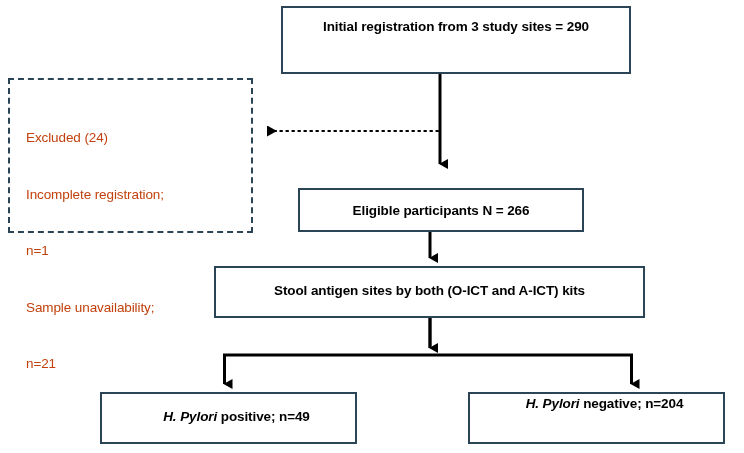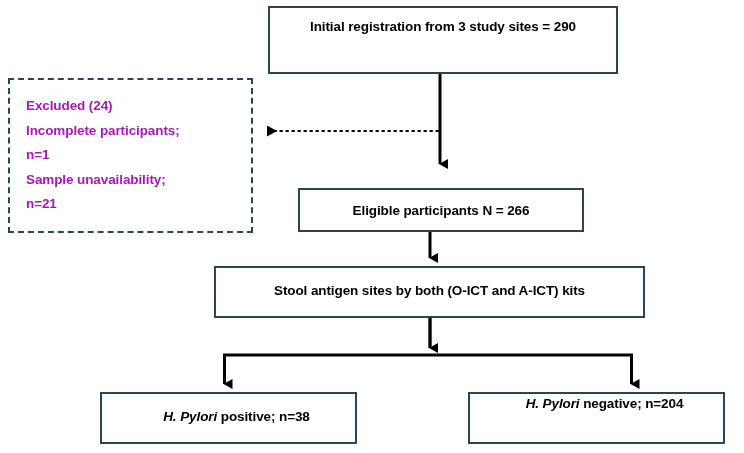--- a/index.html
+++ b/index.html
@@ -43,30 +43,31 @@
 
   .node-dashed {
     position: absolute;
     box-sizing: border-box;
     background: #ffffff;
     border: 2px dashed #2b4456;
     padding: 14px 0 0 16px;
   }
   .node-dashed .node-text {
     font-size: 13.5px;
-    font-weight: bold;
-    color: #a21caf;
+    font-weight: normal;
+    color: #c2410c;
     line-height: 1.82;
     text-align: left;
     letter-spacing: -0.1px;
     white-space: pre-line;
+    margin-top: 32px;
   }
 
   
-  #box-initial        { left: 268px; top: 6px;   width: 350px; height: 68px; }
+  #box-initial        { left: 281px; top: 6px;   width: 350px; height: 68px; }
   #box-initial .node-text   { padding-top: 9px; width: 300px; }
 
   #box-excluded       { left: 8px;   top: 78px;  width: 245px; height: 155px; }
 
   #box-eligible       { left: 292px; top: 188px; width: 286px; height: 44px; margin-left: 6px; }
   #box-eligible .node-text  { padding-top: 11px; }
 
   #box-stool          { left: 214px; top: 266px; width: 431px; height: 52px; }
   #box-stool .node-text     { padding-top: 13px; }
 
@@ -131,35 +132,35 @@
       <line x1="631.5" y1="355" x2="631.5" y2="384" stroke="#000000" stroke-width="3" marker-end="url(#arrowDown)"></line>
     </g>
   </svg>
 
   <div class="node" id="box-initial">
     <div class="node-text">Initial registration from 3 study sites = 290</div>
   </div>
 
   <div class="node-dashed" id="box-excluded">
     <div class="node-text">Excluded (24)</div>
-    <div class="node-text">Incomplete participants;</div>
+    <div class="node-text">Incomplete registration;</div>
     <div class="node-text">n=1</div>
     <div class="node-text">Sample unavailability;</div>
     <div class="node-text">n=21</div>
   </div>
 
   <div class="node" id="box-eligible">
     <div class="node-text">Eligible participants N = 266</div>
   </div>
 
   <div class="node" id="box-stool">
     <div class="node-text">Stool antigen sites by both (O-ICT and A-ICT) kits</div>
   </div>
 
   <div class="node" id="box-positive">
-    <div class="node-text"><span class="sci">H. Pylori</span><span> positive; n=38</span></div>
+    <div class="node-text"><span class="sci">H. Pylori</span><span> positive; n=49</span></div>
   </div>
 
   <div class="node" id="box-negative">
     <div class="node-text"><span class="sci">H. Pylori</span><span> negative; n=204</span></div>
   </div>
 
 </div>
 
 </body></html>

